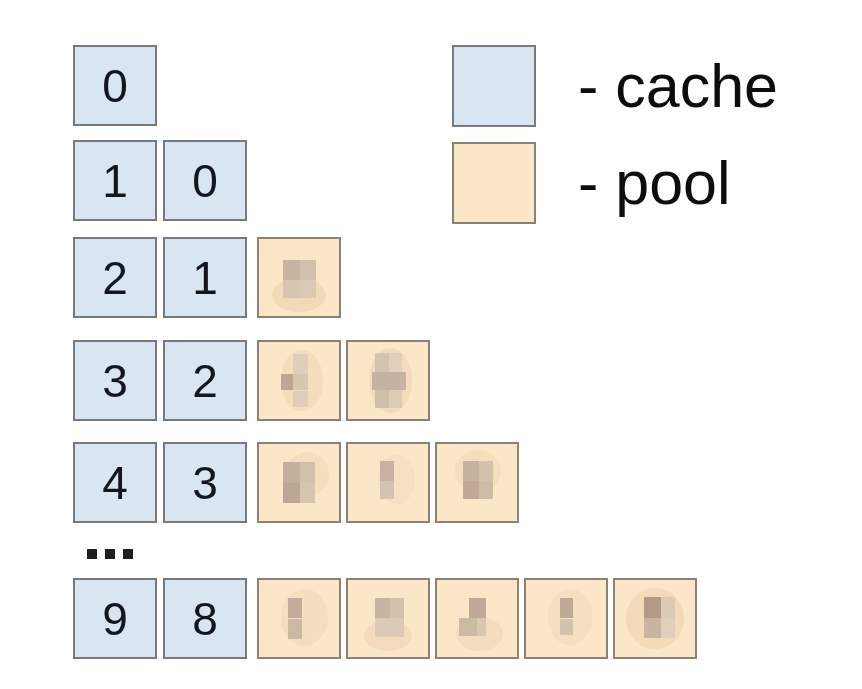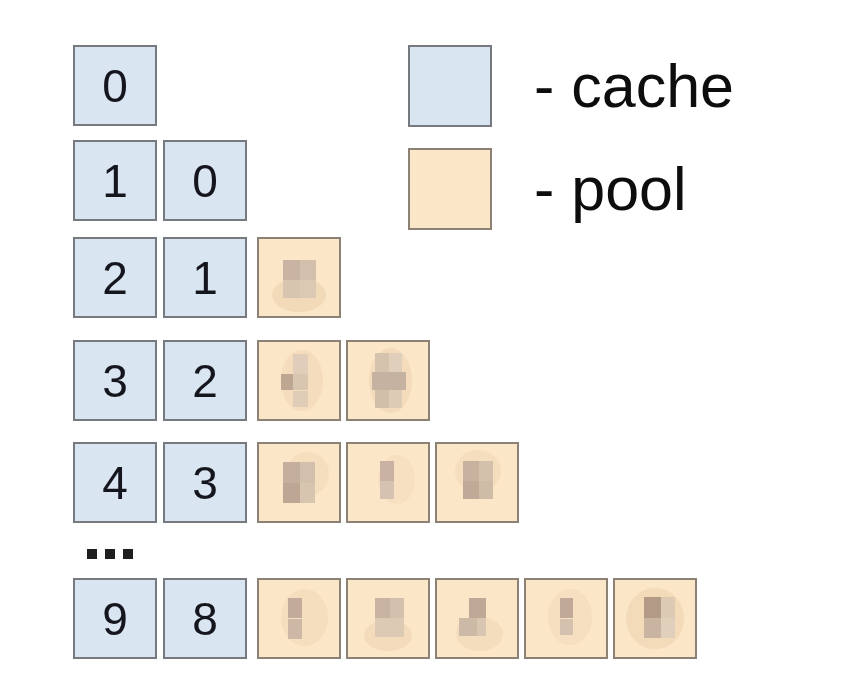--- a/index.html
+++ b/index.html
@@ -10,23 +10,23 @@
   .box{
     position:absolute;width:84px;height:81px;box-sizing:border-box;
     border:2px solid #777;display:flex;align-items:center;justify-content:center;
   }
   .box.pool{overflow:hidden;}
   .digit{font-size:46px;line-height:1;font-weight:400;}
   .halo{position:absolute;border-radius:50%;}
   .cell{position:absolute;}
   .ellipsis{position:absolute;left:87px;top:549px;display:flex;gap:8px;}
   .dot{display:block;width:10px;height:10px;background:#1e1e1e;}
-  .legend{position:absolute;left:408px;top:45px;}
+  .legend{position:absolute;left:452px;top:45px;}
   .legend-item{display:flex;align-items:center;gap:42px;}
-  .legend-item + .legend-item{margin-top:21px;}
+  .legend-item + .legend-item{margin-top:15px;}
   .swatch{width:84px;height:82px;box-sizing:border-box;border:2px solid #777;flex:0 0 auto;}
   .legend-label{font-size:61px;line-height:1;white-space:pre;}
 </style>
 </head>
 <body>
 
 <div class="canvas">
 
   <div>
       <div class="box cache" style="left: 73px; top: 45px; background: rgb(217, 230, 242); border-color: rgb(118, 121, 125);">

